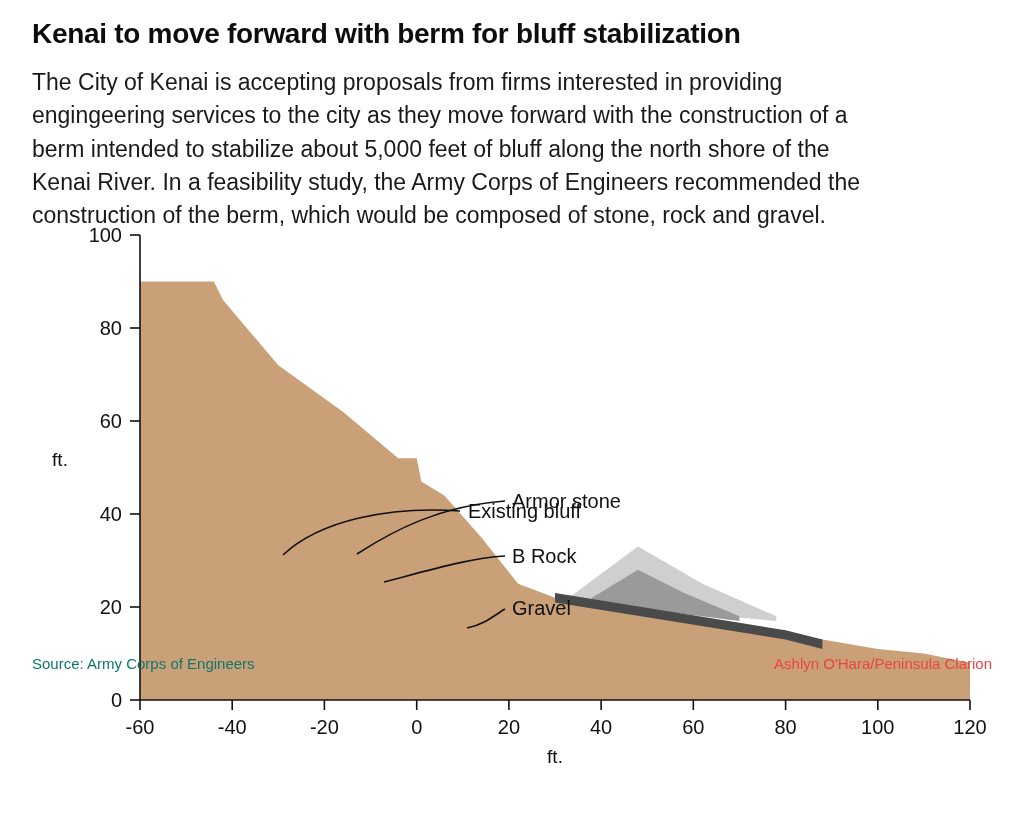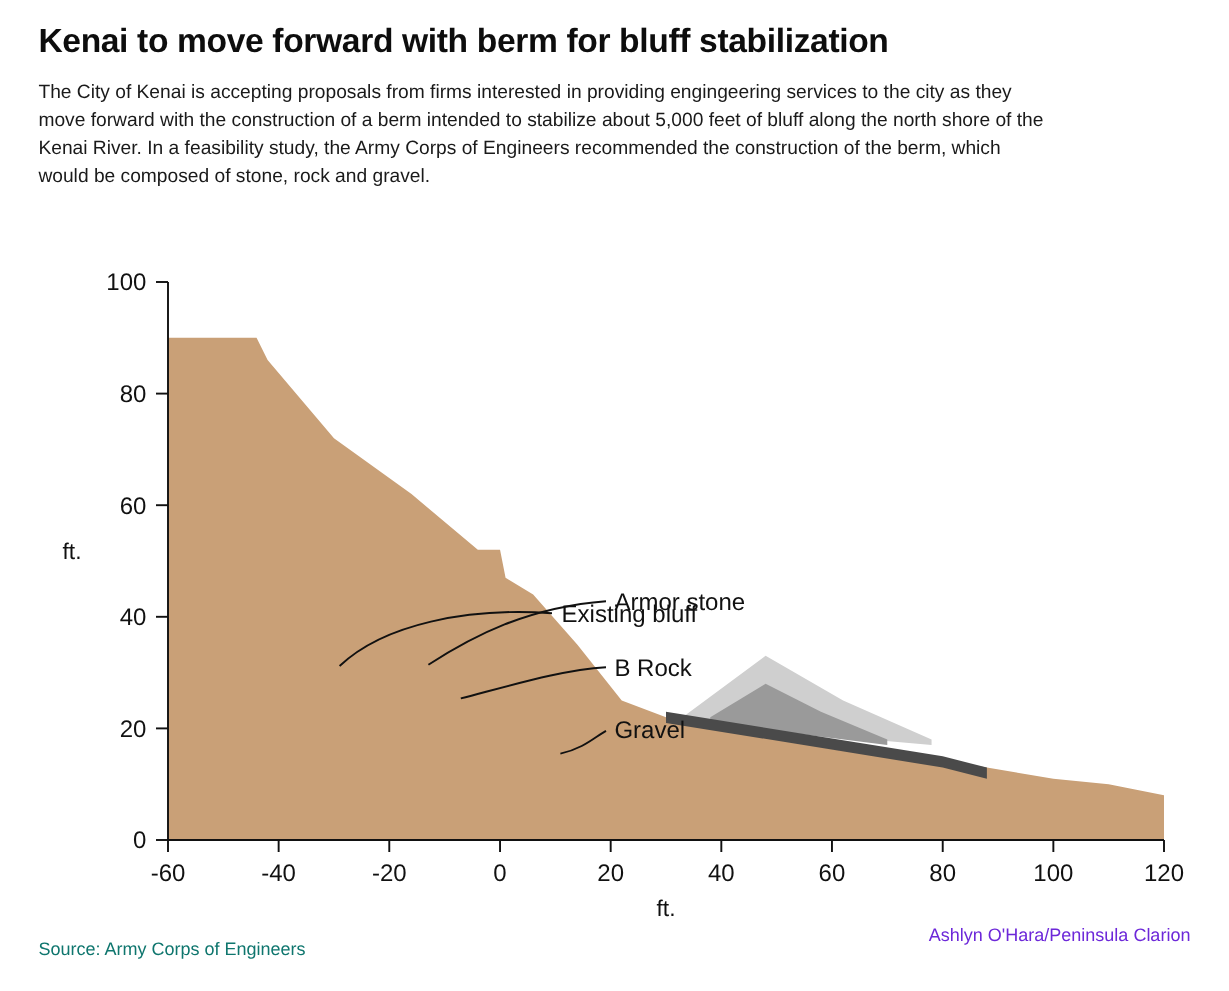--- a/index.html
+++ b/index.html
@@ -11,64 +11,64 @@
     width: 1024px;
     height: 826px;
     font-family: "Liberation Sans", sans-serif;
     color: #111111;
     position: relative;
     overflow: hidden;
   }
   .page {
     position: relative;
     width: 1024px;
-    height: 826px;
+    height: 698px;
     box-sizing: border-box;
     padding: 0;
   }
   .headline {
     position: absolute;
     left: 32px;
     top: 18px;
     width: 930px;
     font-size: 28px;
     font-weight: bold;
     letter-spacing: -0.3px;
     color: #0d0d0d;
     line-height: 1.15;
   }
   .deck {
     position: absolute;
     left: 32px;
     top: 66px;
     width: 845px;
-    font-size: 16px;
+    font-size: 23px;
     line-height: 1.45;
     color: #1a1a1a;
   }
   .chart-wrap {
     position: absolute;
     left: 0;
     top: 210px;
     width: 1024px;
     height: 560px;
   }
   .source {
     position: absolute;
     left: 32px;
     bottom: 26px;
     font-size: 15px;
     color: #0f766e;
   }
   .credit {
     position: absolute;
     right: 32px;
-    bottom: 38px;
+    bottom: 26px;
     font-size: 15px;
-    color: #6d28d9;
+    color: #ef4444;
     text-align: right;
   }
   svg { display: block; }
   .axis-line { stroke: #111111; stroke-width: 1.6; fill: none; }
   .tick-line { stroke: #111111; stroke-width: 1.6; }
   .tick-label { font-family: "Liberation Sans", sans-serif; font-size: 20px; fill: #111111; }
   .axis-title { font-family: "Liberation Sans", sans-serif; font-size: 19px; fill: #111111; }
   .callout-label { font-family: "Liberation Sans", sans-serif; font-size: 20px; fill: #111111; }
   .leader { stroke: #111111; stroke-width: 1.6; fill: none; }
 </style>

